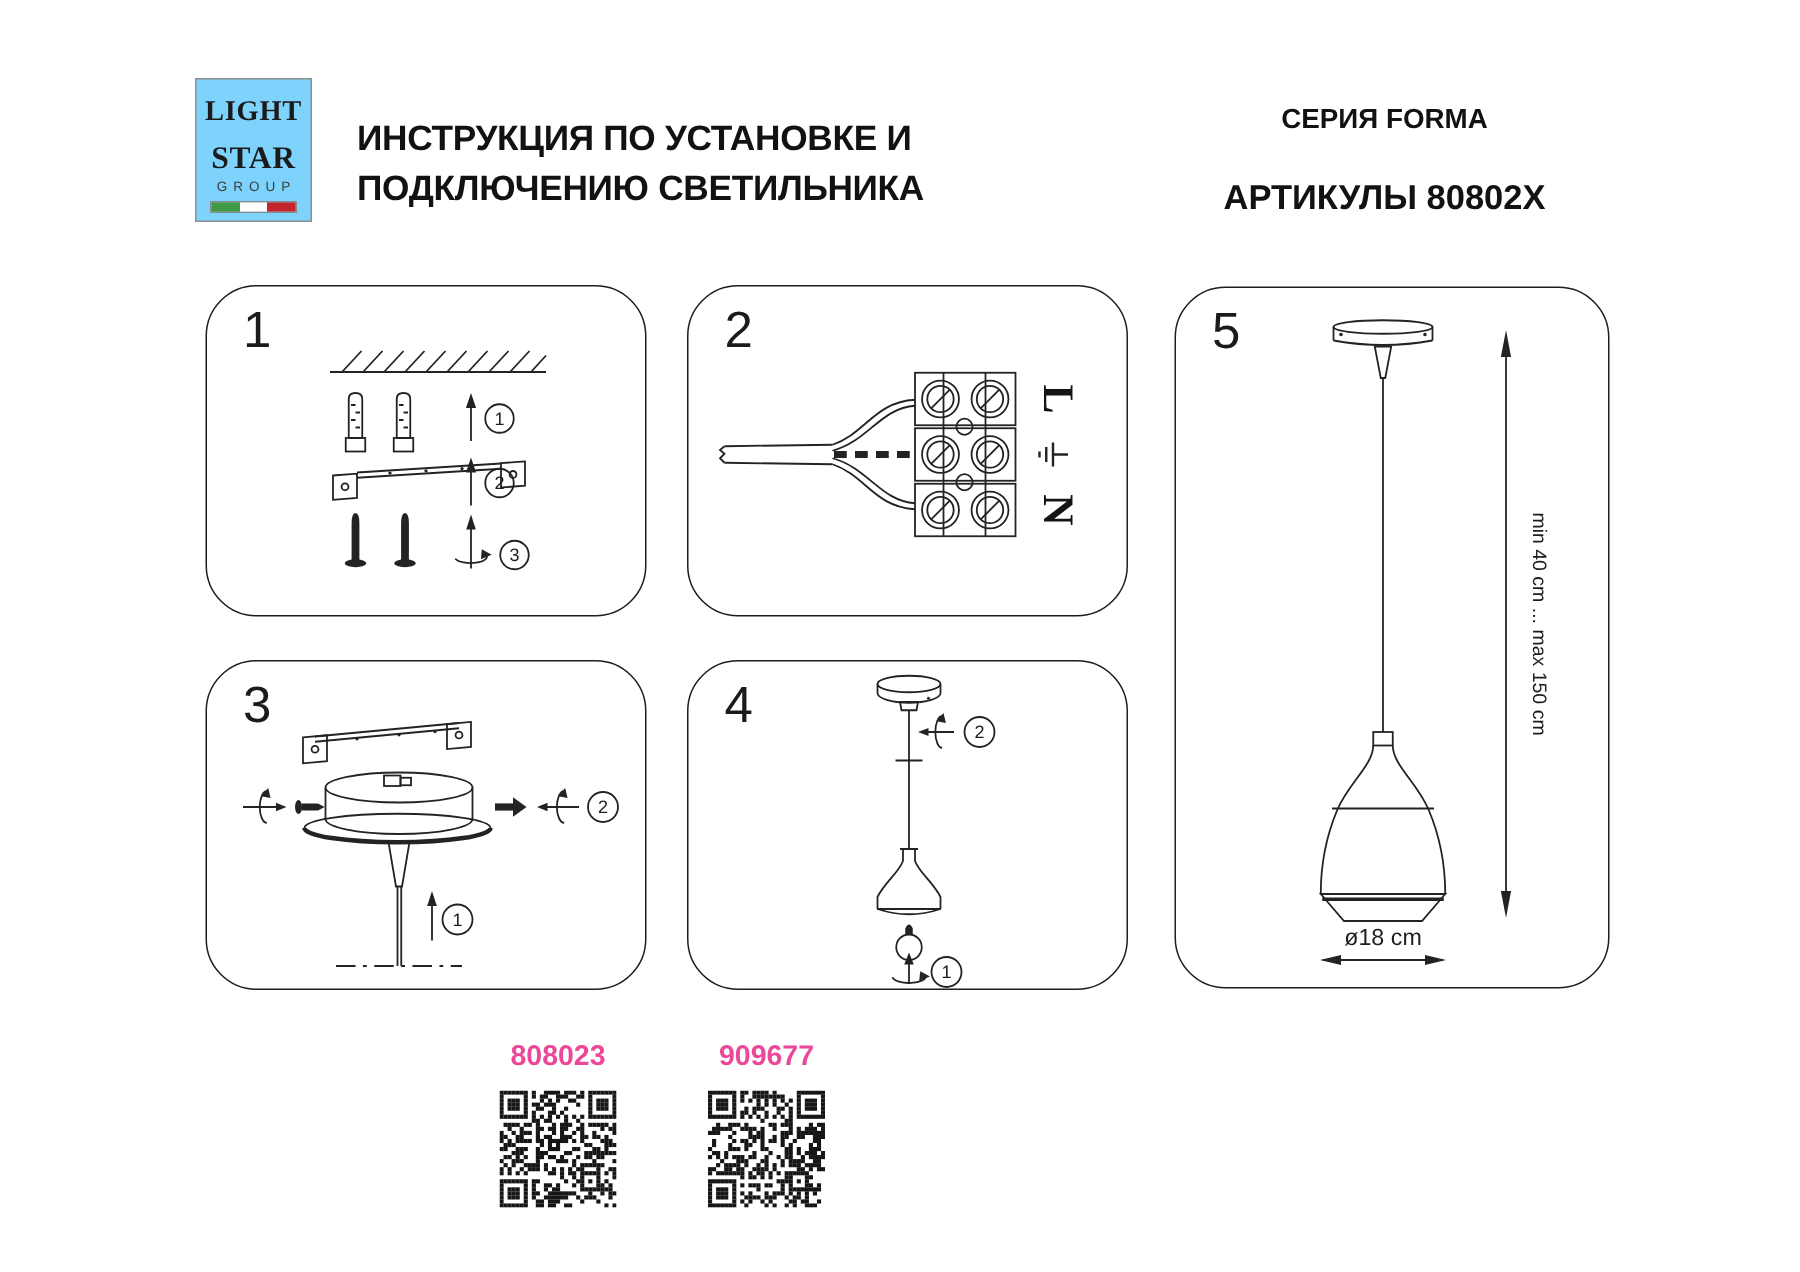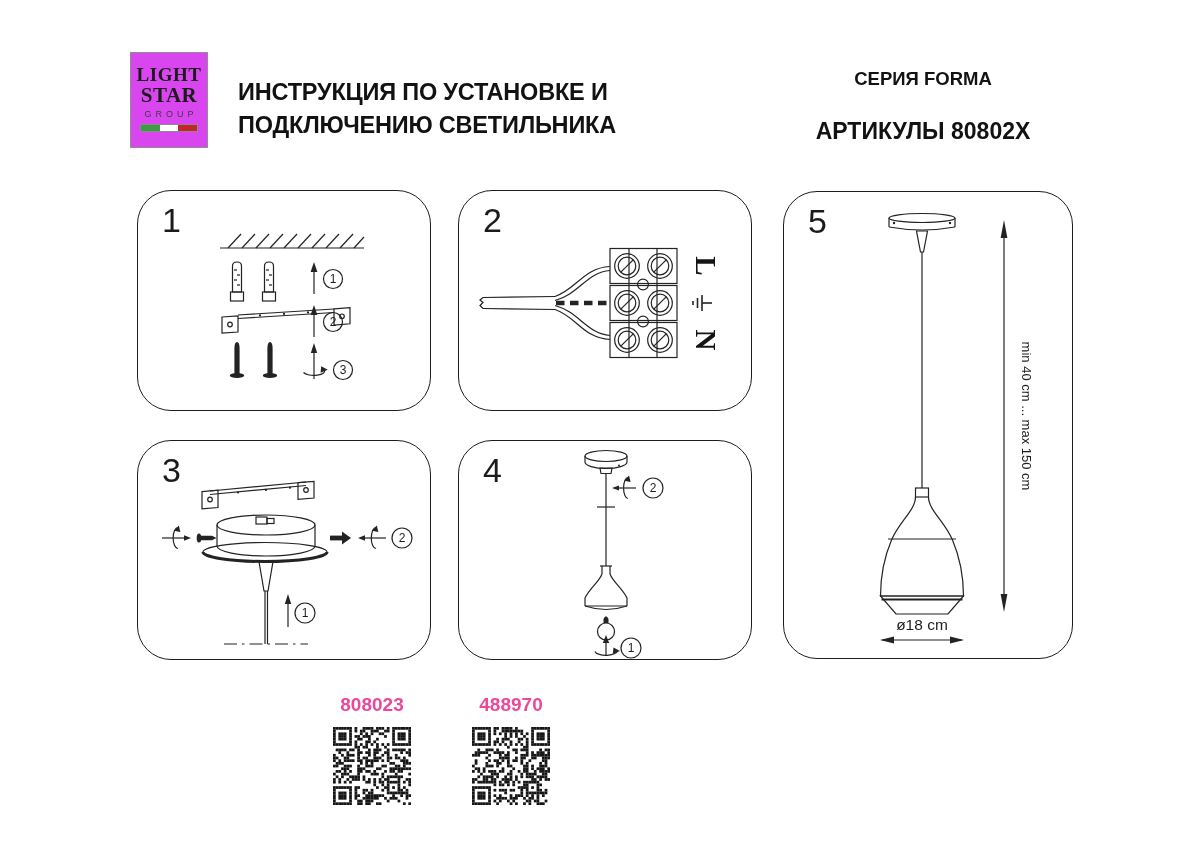--- a/index.html
+++ b/index.html
@@ -1,23 +1,23 @@
 <!DOCTYPE html>
 <html style="--flag-green: #3f9a44; --flag-white: #ffffff; --flag-red: #c5242c;"><head>
 <meta charset="utf-8">
 <style>
   html,body{margin:0;padding:0;background:#e8e8e8;}
   #page{position:relative;width:1200px;height:848px;background:#ffffff;
         font-family:"Liberation Sans",sans-serif;color:#1d1d1b;overflow:hidden;}
   
   #logo-box{position:absolute;left:130px;top:52px;width:76px;height:94px;
-            border:1.4px solid #8f8f8f;background:#d946ef;text-align:center;}
+            border:1.4px solid #8f8f8f;background:#7dd3fc;text-align:center;}
   .logo-word{font-family:"Liberation Serif",serif;font-weight:700;line-height:1;color:#1b1b1b;}
   #logo-light{font-size:19px;margin-top:12px;letter-spacing:.5px;}
-  #logo-star{font-size:21px;margin-top:1px;letter-spacing:.5px;}
+  #logo-star{font-size:21px;margin-top:11px;letter-spacing:.5px;}
   #logo-group{font-size:9px;letter-spacing:4px;margin-top:3px;margin-left:4px;color:#3c3c3c;}
   #logo-flag{display:flex;width:56px;height:5.5px;margin:5px auto 0 auto;border:.8px solid #8a8a8a;}
   #logo-flag .f{flex:1;}
   #title{position:absolute;left:238px;top:76px;font-size:23.5px;font-weight:700;
          line-height:33px;letter-spacing:-.2px;color:#121212;}
   #right-head{position:absolute;left:783px;top:68px;width:280px;text-align:center;color:#121212;}
   #series{font-size:18.5px;font-weight:700;}
   #articles{font-size:23px;font-weight:700;margin-top:28px;}
   
   .panel{position:absolute;border:1.6px solid #1d1d1b;border-radius:34px;background:#fff;}
@@ -347,21 +347,21 @@
           <text class="dim2" x="138" y="438" text-anchor="middle" stroke="none">ø18 cm</text>
           <line x1="98" y1="448" x2="178" y2="448"></line>
           <polygon points="110,444.6 96,448 110,451.4" fill="#232323" stroke="none"></polygon>
           <polygon points="166,444.6 180,448 166,451.4" fill="#232323" stroke="none"></polygon>
         </g>
       </g>
     </svg>
   </div>
 
   <div id="qr-label-1" class="qr-label">808023</div>
-  <div id="qr-label-2" class="qr-label">488970</div>
+  <div id="qr-label-2" class="qr-label">909677</div>
   <svg id="qr-1" class="qr" viewBox="0 0 78 78">
       <g fill="#161616">
         <rect x="0.00" y="0.00" width="2.75" height="2.75"></rect>
         <rect x="2.69" y="0.00" width="2.75" height="2.75"></rect>
         <rect x="5.38" y="0.00" width="2.75" height="2.75"></rect>
         <rect x="8.07" y="0.00" width="2.75" height="2.75"></rect>
         <rect x="10.76" y="0.00" width="2.75" height="2.75"></rect>
         <rect x="13.45" y="0.00" width="2.75" height="2.75"></rect>
         <rect x="16.14" y="0.00" width="2.75" height="2.75"></rect>
         <rect x="21.52" y="0.00" width="2.75" height="2.75"></rect>

